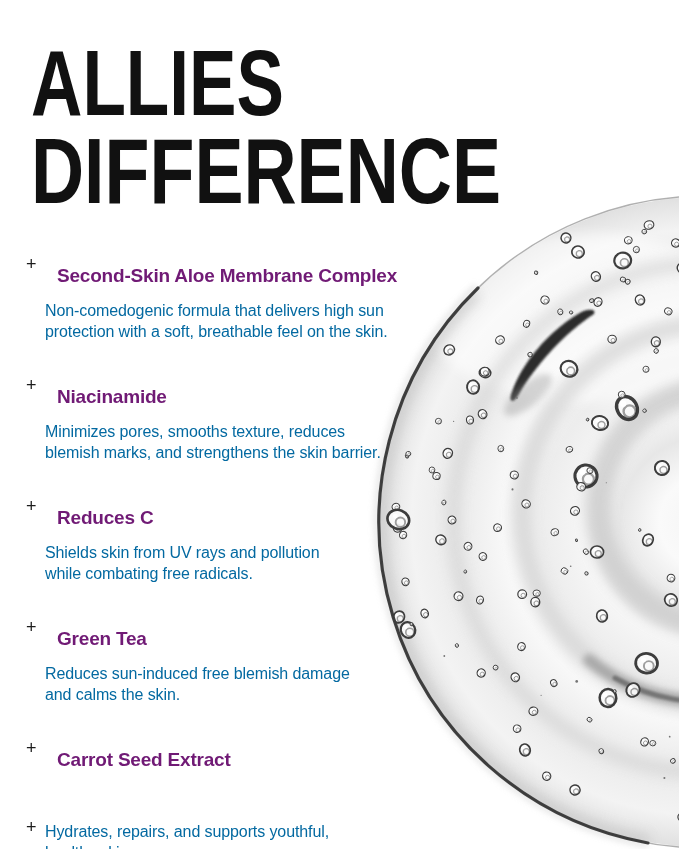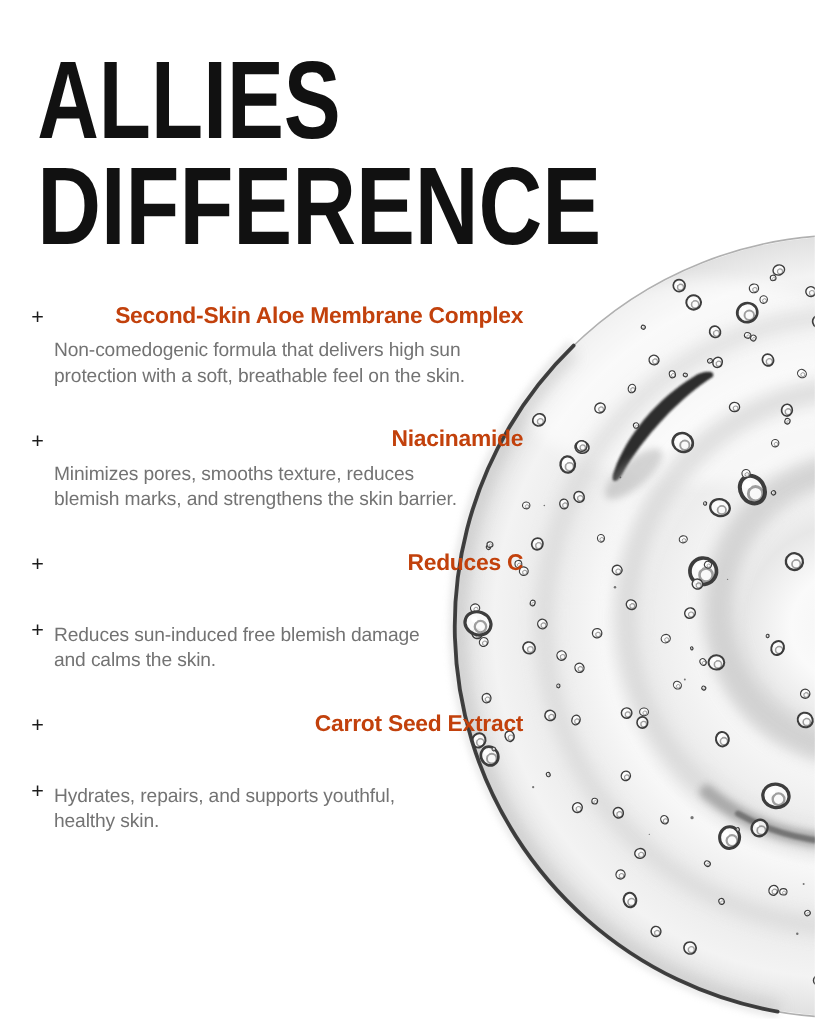--- a/index.html
+++ b/index.html
@@ -23,28 +23,28 @@
     position:absolute;left:26px;top:252px;width:410px;z-index:2;
   }
   .item{display:flex;align-items:flex-start;margin-bottom:31px;}
   .plus{
     width:19px;flex:0 0 19px;
     font:400 18px/24px "Liberation Sans",sans-serif;
     color:#1c1c1c;text-align:left;
   }
   .item-body{flex:1;}
   .ing-name{
-    margin:0;
+    margin:12px;
     font:700 19px/24px "Liberation Sans",sans-serif;
-    letter-spacing:-0.2px;color:#c2410c;text-align:right;
+    letter-spacing:-0.2px;color:#701a75;
   }
   .ing-desc{
     margin:6px 0 0 0;
     font:400 16px/21px "Liberation Sans",sans-serif;
-    letter-spacing:-0.1px;color:#737373;
+    letter-spacing:-0.1px;color:#0369a1;
     white-space:pre;
   }
 </style>
 </head>
 <body>
 
 <div class="poster">
 
   <svg id="swatch" width="679" height="849" viewBox="0 0 679 849" aria-hidden="false">
     <title>Clear gel cream texture swatch with ripples and air bubbles</title>
@@ -475,26 +475,29 @@
         <h3 class="ing-name">Niacinamide</h3>
         <p class="ing-desc">Minimizes pores, smooths texture, reduces
 blemish marks, and strengthens the skin barrier.</p>
       </div>
     </div>
 
     <div class="item">
       <span class="plus">+</span>
       <div class="item-body">
         <h3 class="ing-name">Reduces C</h3>
+        <p class="ing-desc">Shields skin from UV rays and pollution
+while combating free radicals.</p>
       </div>
     </div>
 
     <div class="item">
       <span class="plus">+</span>
       <div class="item-body">
+        <h3 class="ing-name">Green Tea</h3>
         <p class="ing-desc">Reduces sun-induced free blemish damage
 and calms the skin.</p>
       </div>
     </div>
 
     <div class="item">
       <span class="plus">+</span>
       <div class="item-body">
         <h3 class="ing-name">Carrot Seed Extract</h3>
       </div>

